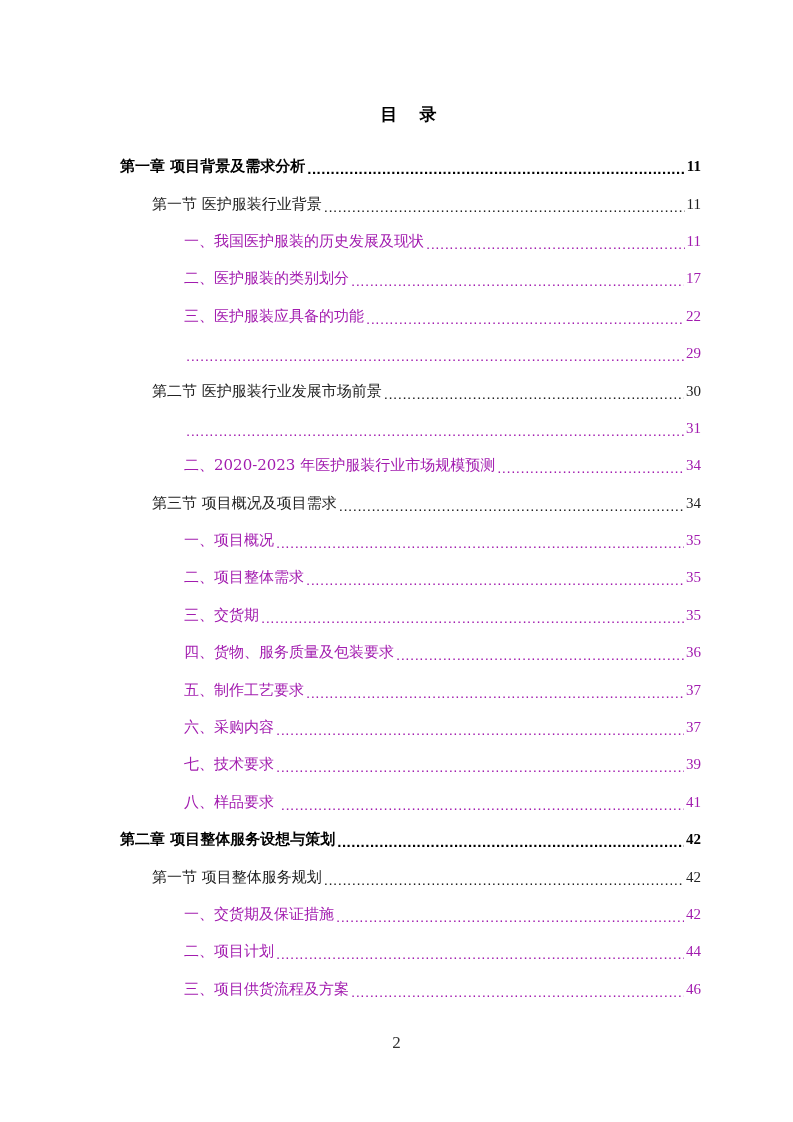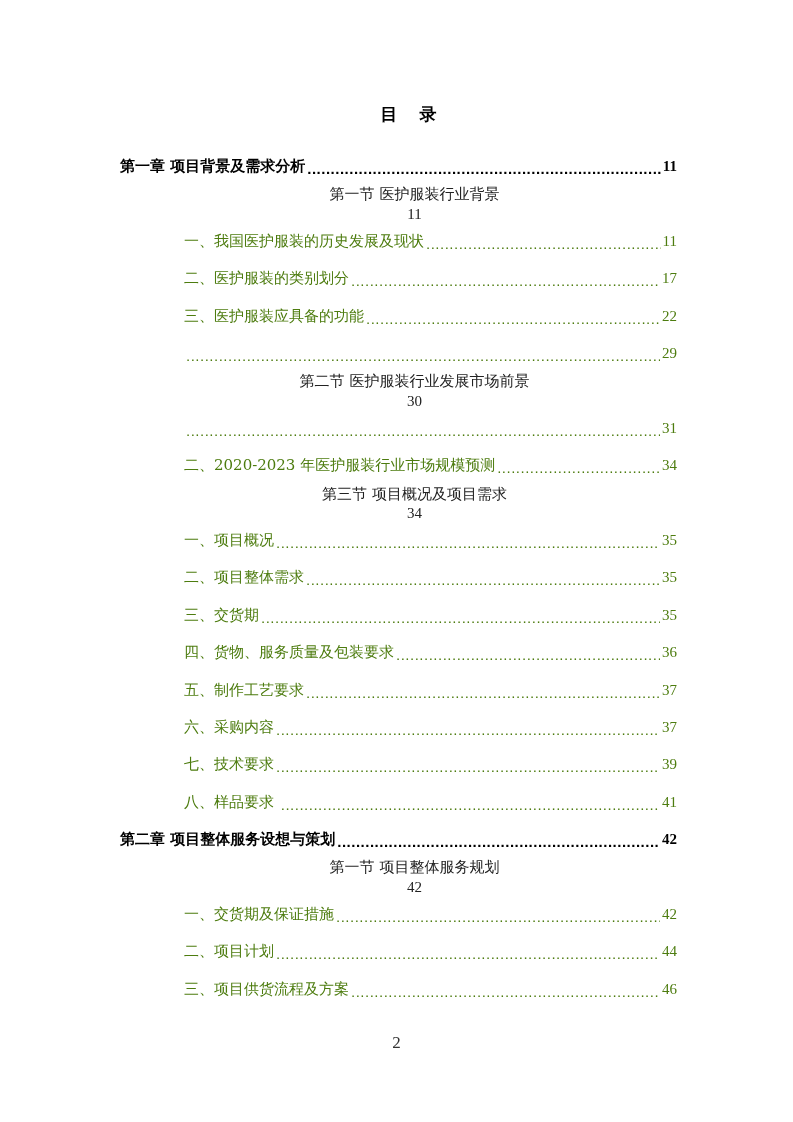--- a/index.html
+++ b/index.html
@@ -39,26 +39,26 @@
       top: 148px;
       left: 0;
       width: 793px;
     }
     .toc-row {
       position: relative;
       height: 37.4px;
       display: flex;
       align-items: center;
       box-sizing: border-box;
-      padding-right: 116px;
+      padding-right: 92px;
       font-size: 15px;
     }
     .toc-row.level-1 { padding-left: 120px; font-weight: bold; font-family: "DejaVu Sans", "Liberation Sans", sans-serif; color: #000; }
-    .toc-row.level-2 { padding-left: 152px; color: #222; flex-direction: column; }
-    .toc-row.level-3 { padding-left: 184px; color: #4d7c0f; justify-content: center; }
+    .toc-row.level-2 { padding-left: 152px; color: #222; }
+    .toc-row.level-3 { padding-left: 184px; color: #a21caf; justify-content: center; }
     .toc-text {
       white-space: nowrap;
       flex: 0 0 auto;
     }
     .toc-leader {
       flex: 1 1 auto;
       overflow: hidden;
       white-space: nowrap;
       margin: 0 2px;
       font-family: "Liberation Sans", sans-serif;

